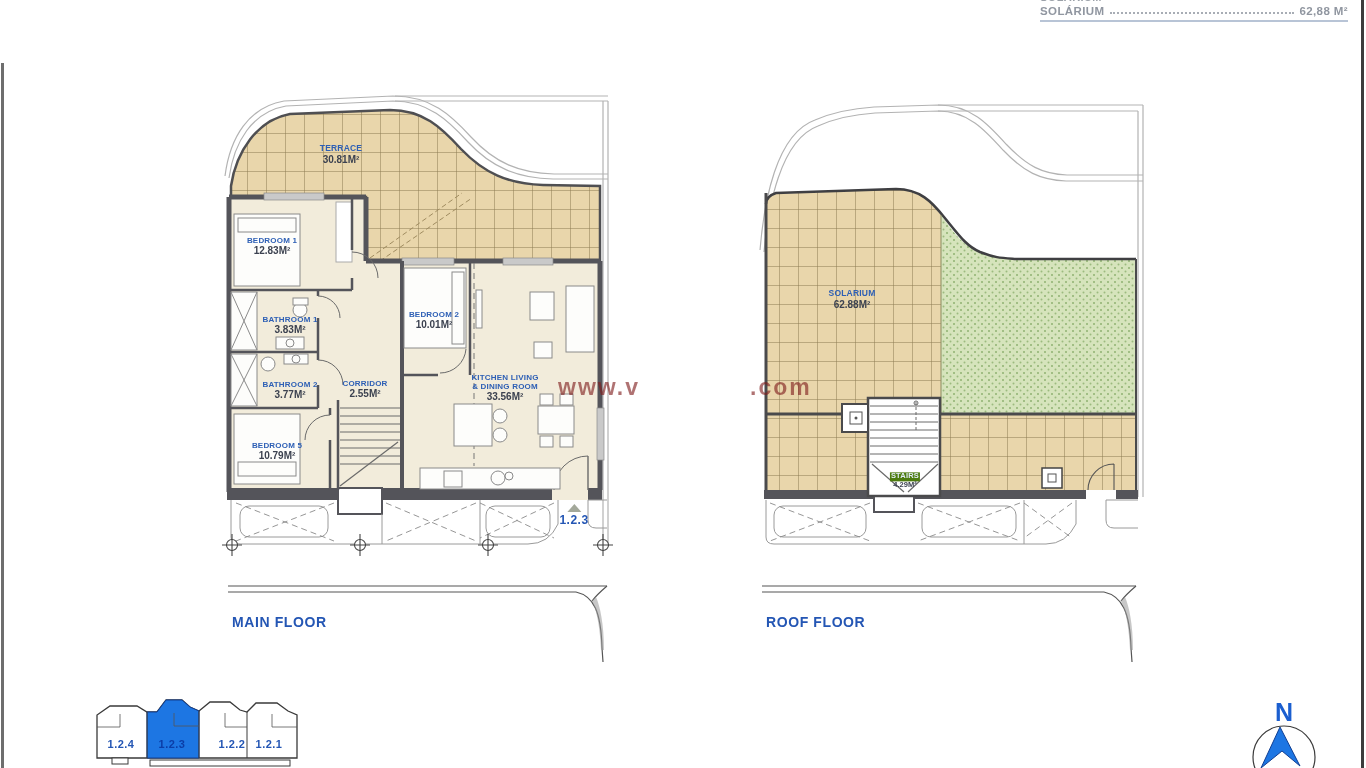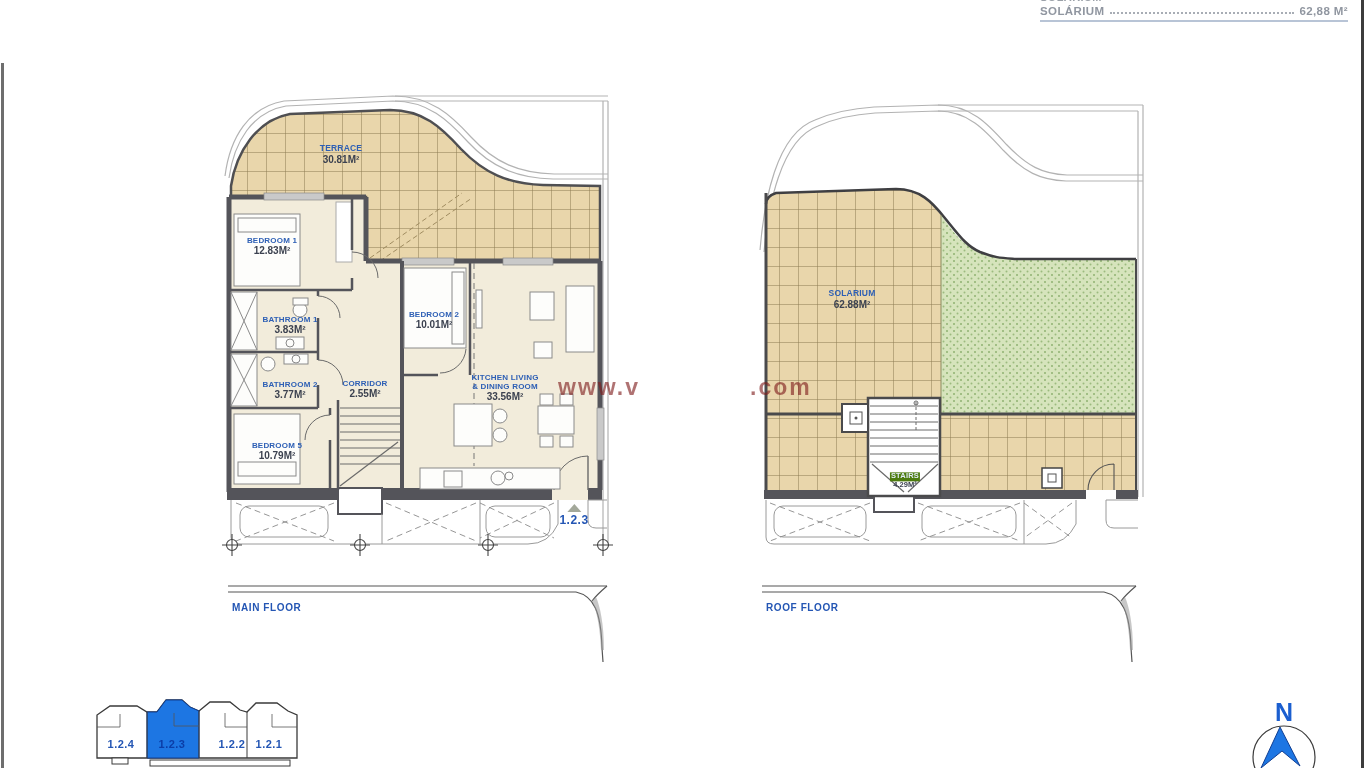--- a/index.html
+++ b/index.html
@@ -28,21 +28,21 @@
   .wm-right{left:750px;top:368px;}
   
   .rlabel{transform:translate(-50%,-50%);text-align:center;line-height:1.15;}
   .rname{display:block;color:#2d5fb5;font-weight:bold;font-size:8px;letter-spacing:.2px;}
   .rarea{display:block;color:#3c4250;font-weight:bold;font-size:10px;}
   .rlabel.big .rname{font-size:8.5px;}
   .rlabel.kitchen{width:72px;}
   .rlabel.stairs .rname{background:#4d7c0f;color:#e4ecfa;padding:0 1px;font-size:7.5px;}
   .rlabel.stairs .rarea{font-size:7.5px;}
   
-  .floor-title{color:#2456b4;font-weight:bold;font-size:10px;letter-spacing:.6px;}
+  .floor-title{color:#2456b4;font-weight:bold;font-size:14px;letter-spacing:.6px;margin-top:12px;}
   .title-main{left:232px;top:602px;}
   .title-roof{left:766px;top:602px;}
   
   .unit-marker{left:574px;top:504px;transform:translateX(-50%);text-align:center;}
   .unit-marker .tri{width:0;height:0;border-left:7px solid transparent;border-right:7px solid transparent;
     border-bottom:8px solid #a3a89a;margin:0 auto 1px auto;}
   .unit-marker .txt{color:#2456b4;font-weight:bold;font-size:12px;letter-spacing:.5px;}
   
   .key-label{transform:translate(-50%,-50%);color:#2456b4;font-weight:bold;font-size:11px;letter-spacing:.5px;}
   .key-label.selected{color:#0b3ea8;}

